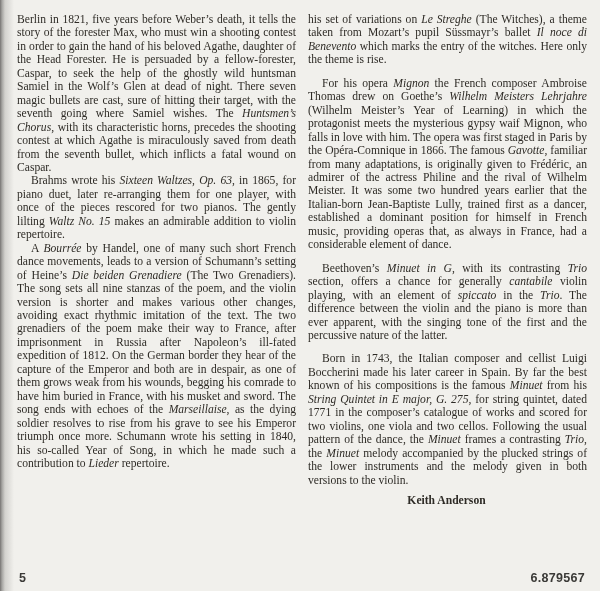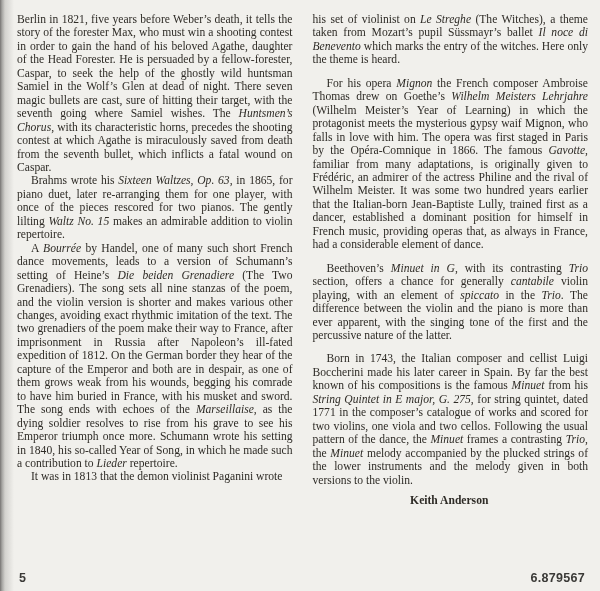--- a/index.html
+++ b/index.html
@@ -23,21 +23,21 @@
     background: linear-gradient(to right,
       #767472 0px, #a6a5a2 2px, #d3d2ce 5px, rgba(241,240,236,0) 14px);
     pointer-events: none;
   }
   .columns {
     position: absolute;
     top: 13px;
     left: 17px;
     right: 12px;
     display: flex;
-    gap: 20px;
+    gap: 12px;
   }
   .col {
     width: 279px;
     font-size: 11.6px;
     line-height: 13.45px;
     text-align: justify;
     hyphens: none;
   }
   .col p {
     margin: 0;
@@ -74,24 +74,23 @@
 <body>
 
 <div class="page">
   <div class="scan-edge"></div>
 
   <div class="columns">
     <div class="col col-left">
       <p><span>Berlin in 1821, five years before Weber’s death, it tells the story of the forester Max, who must win a shooting contest in order to gain the hand of his beloved Agathe, daughter of the Head Forester. He is persuaded by a fellow-forester, Caspar, to seek the help of the ghostly wild huntsman Samiel in the Wolf’s Glen at dead of night. There seven magic bullets are cast, sure of hitting their target, with the seventh going where Samiel wishes. The </span><i>Huntsmen’s Chorus</i><span>, with its characteristic horns, precedes the shooting contest at which Agathe is miraculously saved from death from the seventh bullet, which inflicts a fatal wound on Caspar.</span></p>
       <p><span>Brahms wrote his </span><i>Sixteen Waltzes, Op. 63</i><span>, in 1865, for piano duet, later re-arranging them for one player, with once of the pieces rescored for two pianos. The gently lilting </span><i>Waltz No. 15</i><span> makes an admirable addition to violin repertoire.</span></p>
       <p><span>A </span><i>Bourrée</i><span> by Handel, one of many such short French dance movements, leads to a version of Schumann’s setting of Heine’s </span><i>Die beiden Grenadiere</i><span> (The Two Grenadiers). The song sets all nine stanzas of the poem, and the violin version is shorter and makes various other changes, avoiding exact rhythmic imitation of the text. The two grenadiers of the poem make their way to France, after imprisonment in Russia after Napoleon’s ill-fated expedition of 1812. On the German border they hear of the capture of the Emperor and both are in despair, as one of them grows weak from his wounds, begging his comrade to have him buried in France, with his musket and sword. The song ends with echoes of the </span><i>Marseillaise</i><span>, as the dying soldier resolves to rise from his grave to see his Emperor triumph once more. Schumann wrote his setting in 1840, his so-called Year of Song, in which he made such a contribution to </span><i>Lieder</i><span> repertoire.</span></p>
-      <p><span>It was in 1813 that the demon violinist Paganini wrote</span></p>
     </div>
     <div class="col col-right">
-      <p><span>his set of violinist on </span><i>Le Streghe</i><span> (The Witches), a theme taken from Mozart’s pupil Süssmayr’s ballet </span><i>Il noce di Benevento</i><span> which marks the entry of the witches. Here only the theme is heard.</span></p>
+      <p><span>his set of variations on </span><i>Le Streghe</i><span> (The Witches), a theme taken from Mozart’s pupil Süssmayr’s ballet </span><i>Il noce di Benevento</i><span> which marks the entry of the witches. Here only the theme is rise.</span></p>
       <p><span>For his opera </span><i>Mignon</i><span> the French composer Ambroise Thomas drew on Goethe’s </span><i>Wilhelm Meisters Lehrjahre</i><span> (Wilhelm Meister’s Year of Learning) in which the protagonist meets the mysterious gypsy waif Mignon, who falls in love with him. The opera was first staged in Paris by the Opéra-Comnique in 1866. The famous </span><i>Gavotte</i><span>, familiar from many adaptations, is originally given to Frédéric, an admirer of the actress Philine and the rival of Wilhelm Meister. It was some two hundred years earlier that the Italian-born Jean-Baptiste Lully, trained first as a dancer, established a dominant position for himself in French music, providing operas that, as always in France, had a considerable element of dance.</span></p>
       <p><span>Beethoven’s </span><i>Minuet in G</i><span>, with its contrasting </span><i>Trio</i><span> section, offers a chance for generally </span><i>cantabile</i><span> violin playing, with an element of </span><i>spiccato</i><span> in the </span><i>Trio</i><span>. The difference between the violin and the piano is more than ever apparent, with the singing tone of the first and the percussive nature of the latter.</span></p>
       <p><span>Born in 1743, the Italian composer and cellist Luigi Boccherini made his later career in Spain. By far the best known of his compositions is the famous </span><i>Minuet</i><span> from his </span><i>String Quintet in E major, G. 275</i><span>, for string quintet, dated 1771 in the composer’s catalogue of works and scored for two violins, one viola and two cellos. Following the usual pattern of the dance, the </span><i>Minuet</i><span> frames a contrasting </span><i>Trio</i><span>, the </span><i>Minuet</i><span> melody accompanied by the plucked strings of the lower instruments and the melody given in both versions to the violin.</span></p>
       <p class="byline">Keith Anderson</p>
     </div>
   </div>
 
   <div class="footer">
     <span>5</span>
     <span>6.879567</span>

